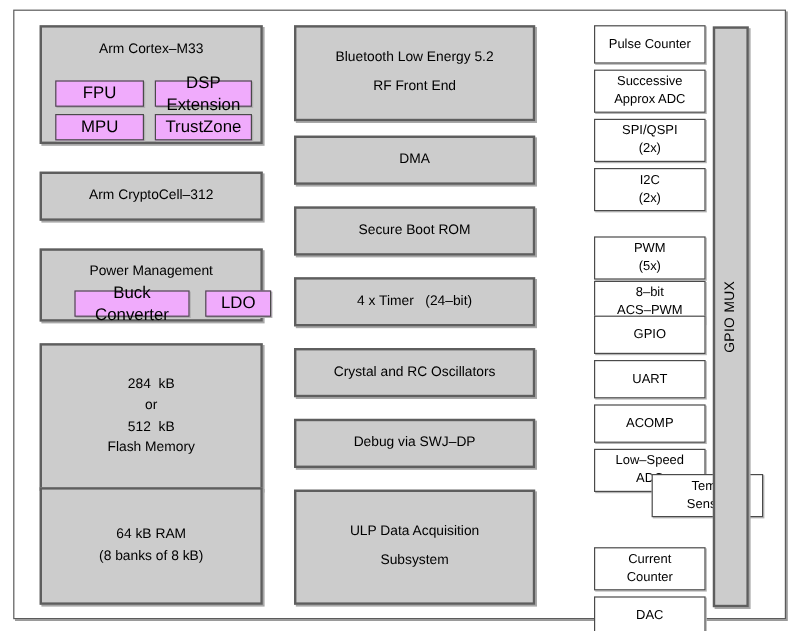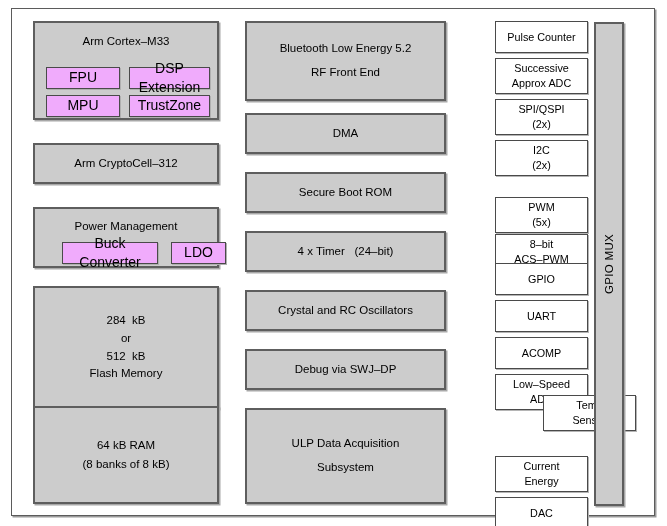--- a/index.html
+++ b/index.html
@@ -220,21 +220,21 @@
     <span class="line">ADC</span>
   </div>
 
   <div class="blk periph" style="top:386px; height:36px;margin-left:48px;">
     <span class="line">Temp</span>
     <span class="line">Sensor</span>
   </div>
 
   <div class="blk periph" style="top:447px; height:36px;">
     <span class="line">Current</span>
-    <span class="line">Energy</span>
+    <span class="line">Counter</span>
   </div>
 
   <div class="blk periph" style="top:488px; height:32px;">
     <span class="line">DAC</span>
   </div>
 
   <div id="gpio-mux" style="left:582px; top:13px; height:484px;">
     <span class="vtext">GPIO MUX</span>
   </div>
 

